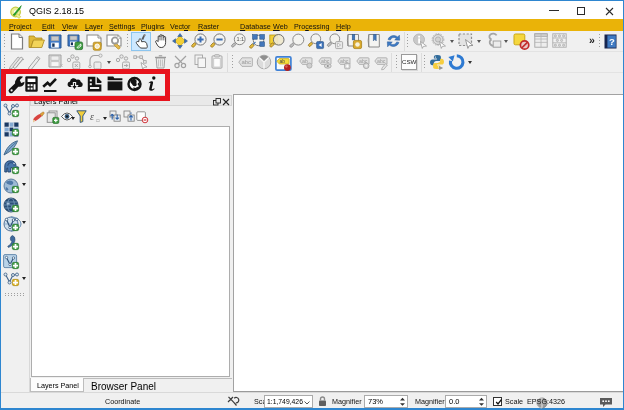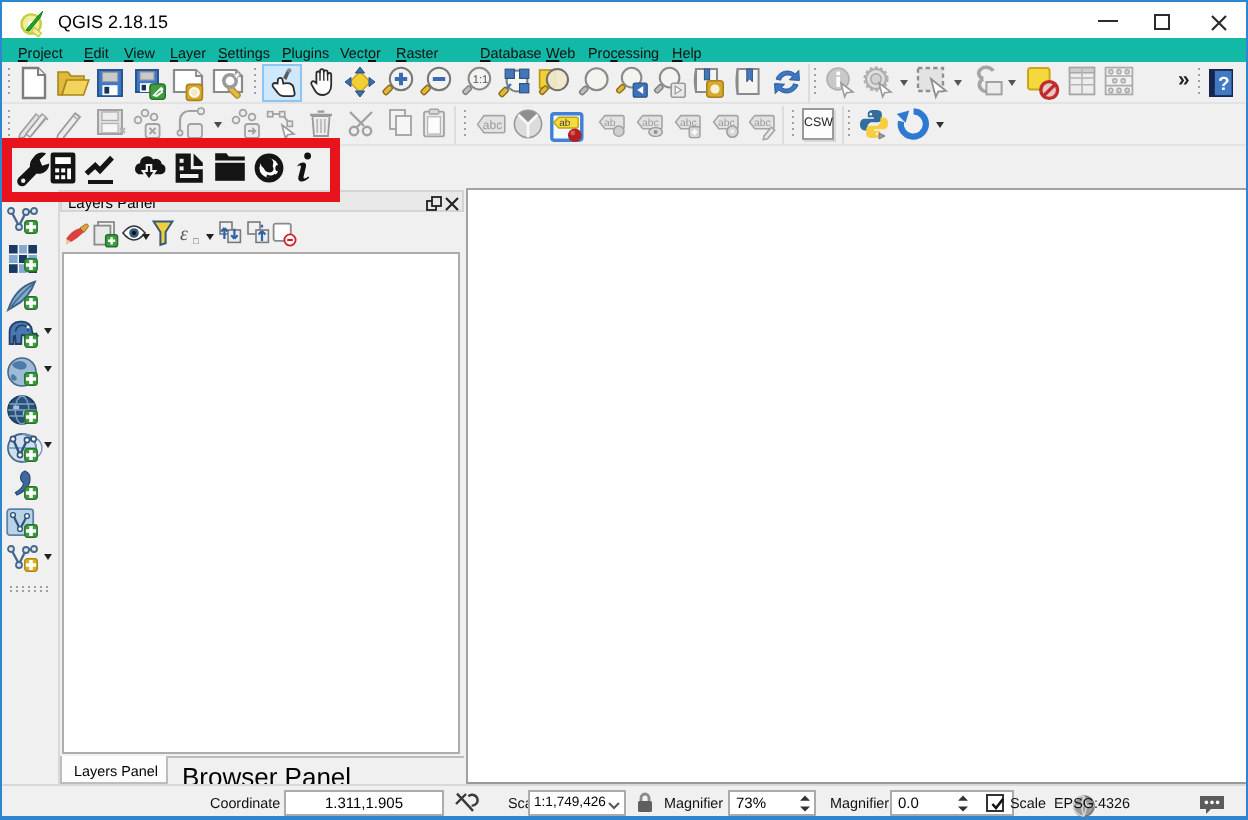--- a/index.html
+++ b/index.html
@@ -3,21 +3,21 @@
 <meta charset="utf-8">
 <style>
 * { margin:0; padding:0; box-sizing:border-box; }
 html,body { width:624px; height:410px; }
 body { font-family:"Liberation Sans", sans-serif; background:#f0f0f0; position:relative; overflow:hidden; }
 .abs { position:absolute; }
 svg.abs { overflow:visible; }
 #win { position:absolute; left:0; top:0; width:624px; height:410px; border:1px solid #2e86d0; border-bottom:2px solid #2e86d0; }
 #titlebar { position:absolute; left:1px; top:1px; width:622px; height:18px; background:#ffffff; }
 #titletext { position:absolute; left:28px; top:4.5px; font-size:9px; color:#000; }
-#menubar { position:absolute; left:1px; top:19px; width:622px; height:12px; background:#14b8a6; }
+#menubar { position:absolute; left:1px; top:19px; width:622px; height:12px; background:#eab308; }
 .menu { position:absolute; top:2.5px; font-size:7.2px; color:#111; }
 .menu u, #tabs u { text-decoration-thickness:0.6px; text-underline-offset:1px; }
 #toolbars { position:absolute; left:1px; top:31px; width:622px; height:63px; background:#f0f0f0; }
 .rowline { position:absolute; left:1px; width:622px; height:1px; background:#e3e3e3; }
 #canvas { position:absolute; left:233px; top:94px; width:390px; height:298px; background:#fff; border-left:1px solid #a2a2a2; border-top:1px solid #a2a2a2; border-bottom:1px solid #9a9a9a; }
 #paneltitle { position:absolute; left:30px; top:95px; width:202px; height:11px; background:#e9e9e9; border:1px solid #d4d4d4; }
 #paneltitle .t { position:absolute; left:3px; top:0.5px; font-size:7.5px; color:#000; }
 #panelbar { position:absolute; left:30px; top:106px; width:202px; height:20px; background:#f0f0f0; }
 #panellist { position:absolute; left:31px; top:126px; width:199px; height:251px; background:#fff; border:1px solid #adadad; }
 #leftdock { position:absolute; left:1px; top:95px; width:29px; height:297px; background:#f0f0f0; border-right:1px solid #d8d8d8; }
@@ -660,45 +660,44 @@
   <rect x="0.8" y="0.8" width="8.6" height="8.6" rx="1" fill="#fdfdfd" stroke="#8a8a8a" stroke-width="0.9"></rect>
   <circle cx="9" cy="9" r="2.8" fill="#fff" stroke="#cc2027" stroke-width="0.9"></circle>
   <path d="M7.6 9 h2.8" stroke="#cc2027" stroke-width="1.1"></path>
 </svg>
 <div id="panellist"></div>
 <div id="tabs">
   <div class="abs" style="left:232px;top:0;width:0px;height:1px;background:#b9b9b9"></div>
   <div class="abs" style="left:54px;top:0px;width:148px;height:1px;background:#bdbdbd"></div>
   <div class="abs" style="left:0px;top:0px;width:54px;height:14px;background:#fdfdfd;border:1px solid #bdbdbd;border-top:none"></div>
   <span class="abs" style="left:7px;top:3px;font-size:7.2px;color:#000">Layers Panel</span>
-  <span class="abs" style="left:61px;top:3px;font-size:13px;color:#000">Browser Panel</span>
+  <span class="abs" style="left:61px;top:3px;font-size:10px;color:#000">Browser Panel</span>
 </div>
 
 <div id="statusbar">
   <span class="st-label" style="left:104px">Coordinate</span>
-  <div class="inset" style="left:141px;top:2px;width:80px;height:13px;text-align:center;line-height:12px">1.311,1.905</div>
   <svg class="abs" style="left:226px;top:3px" width="11" height="11" viewBox="0 0 11 11">
     <path d="M1.5 0.8 C4 3.5 6.5 6 9.5 9.5 M6 1 L1 6 M7.2 2.2 a2.7 2.7 0 1 1 1.6 4.6" stroke="#3a3a3a" stroke-width="1.2" fill="none"></path>
   </svg>
   <span class="st-label" style="left:253px">Scale</span>
   <div class="inset" style="left:263px;top:2px;width:49px;height:13px;line-height:12px;padding-left:2px;font-size:6.8px">1:1,749,426</div>
   <svg class="abs" style="left:303px;top:8px" width="6" height="4" viewBox="0 0 6 4">
       <path d="M0.5 0.5 L3 3 L5.5 0.5" stroke="#555" stroke-width="1" fill="none"></path>
     </svg>
   <svg class="abs" style="left:317px;top:3px" width="9" height="11" viewBox="0 0 9 11">
     <rect x="1" y="4.5" width="7" height="5.5" rx="0.8" fill="#5f5f5f"></rect>
     <path d="M2.5 4.5 V3 a2 2 0 0 1 4 0 V4.5" stroke="#8a8a8a" stroke-width="1.4" fill="none"></path>
   </svg>
   <span class="st-label" style="left:331px">Magnifier</span>
   <div class="inset" style="left:363px;top:2px;width:44px;height:13px;line-height:12px;padding-left:3px">73%</div>
   <svg class="abs" style="left:398px;top:4px" width="7" height="10" viewBox="0 0 7 10">
       <path d="M1 3.4 L3.5 0.8 L6 3.4 Z M1 6.2 L3.5 8.8 L6 6.2 Z" fill="#333"></path>
     </svg>
   <span class="st-label" style="left:414px">Magnifier</span>
-  <div class="inset" style="left:444px;top:2px;width:62px;height:13px;line-height:12px;padding-left:3px">0.0</div>
+  <div class="inset" style="left:444px;top:2px;width:42px;height:13px;line-height:12px;padding-left:3px">0.0</div>
   <svg class="abs" style="left:477px;top:4px" width="7" height="10" viewBox="0 0 7 10">
       <path d="M1 3.4 L3.5 0.8 L6 3.4 Z M1 6.2 L3.5 8.8 L6 6.2 Z" fill="#333"></path>
     </svg>
   <div class="abs" style="left:492px;top:4px;width:9px;height:9px;border:1px solid #333;background:#fff"></div>
   <svg class="abs" style="left:493.5px;top:5px" width="8" height="8" viewBox="0 0 8 8">
       <path d="M1.2 4 L3 6 L6.6 1.4" stroke="#111" stroke-width="1.3" fill="none"></path>
     </svg>
   <span class="st-label" style="left:504px">Scale</span>
   <svg class="abs" style="left:534.5px;top:3.5px" width="12" height="12" viewBox="0 0 12 12">
     <circle cx="6" cy="6" r="5" fill="#9a9a9a"></circle>

